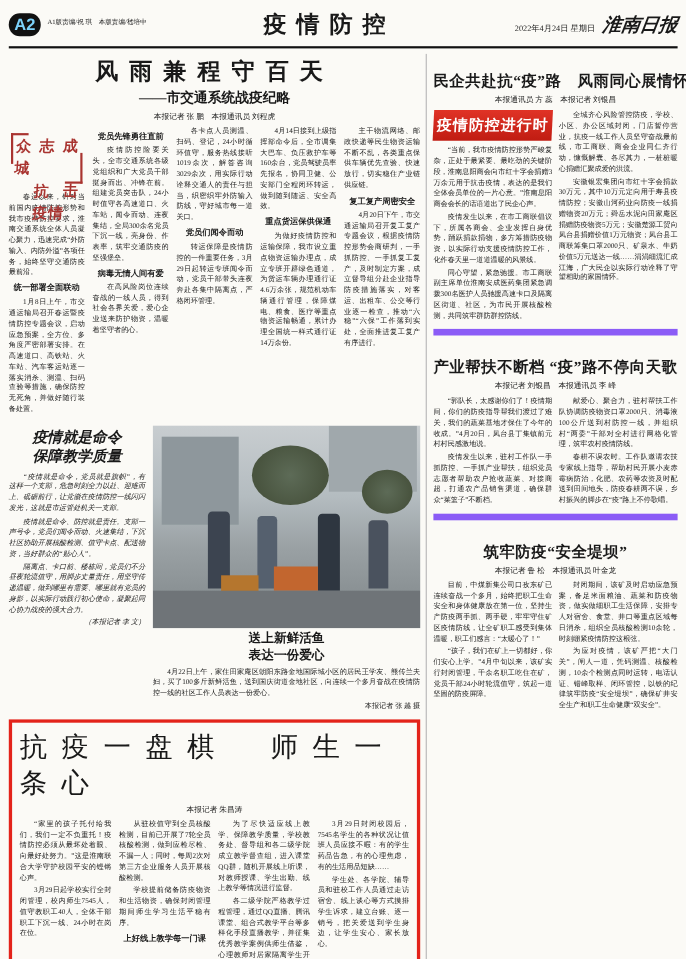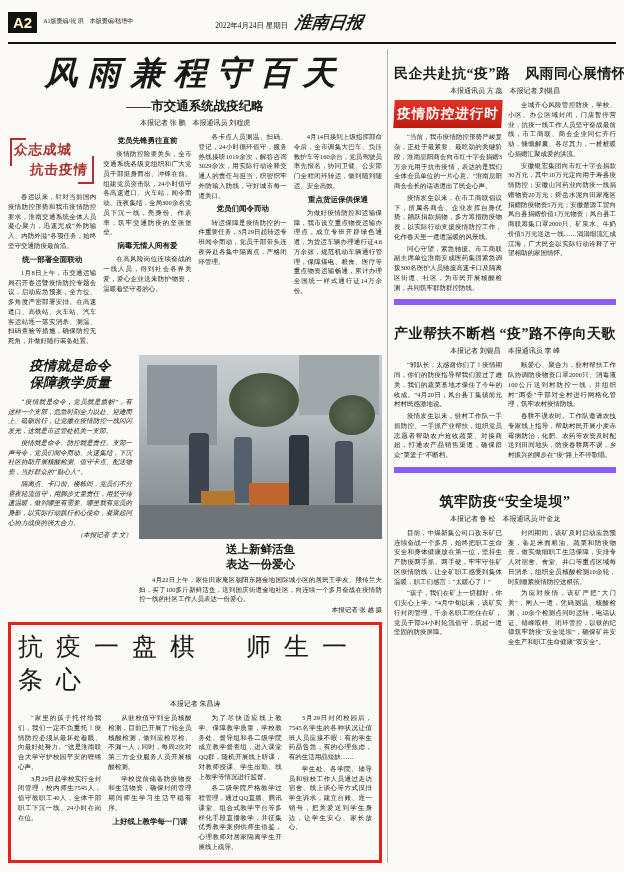--- a/index.html
+++ b/index.html
@@ -2,35 +2,35 @@
 <html><head>
 <meta charset="utf-8">
 <style>
   html,body{margin:0;padding:0;background:#9a9a9a;}
   .page{width:624px;height:872px;background:#fbfaf6;box-sizing:border-box;
         padding:6px 8px;position:relative;overflow:hidden;
         font-family:"Liberation Serif","DejaVu Serif",serif;color:#191919;}
   
   .hdr{display:flex;align-items:center;border-bottom:2.5px solid #111;
        padding-bottom:4px;height:32px;}
-  .a2{background:#111;color:#fef9c3;font:bold 15px/1 "Liberation Sans",sans-serif;
-      padding:3px 5px;}
+  .a2{background:#111;color:#7dd3fc;font:bold 15px/1 "Liberation Sans",sans-serif;
+      padding:3px 5px;border-radius:10px;}
   .editors{font-size:6px;margin-left:6px;width:130px;color:#222;line-height:1.3;}
   .secttl{flex:1;text-align:center;font-size:21px;font-weight:bold;
           letter-spacing:9px;font-family:"Liberation Sans",sans-serif;}
   .dateblk{width:190px;text-align:right;font-size:7.5px;white-space:nowrap;}
   .masthead{font-size:17px;font-weight:bold;font-style:italic;
             display:inline-block;margin-left:5px;transform:skewX(-8deg);}
   
   .content{display:flex;margin-top:5px;}
   .leftcol{width:380px;}
   .rightcol{width:222px;border-left:1px solid #b5b5b5;margin-left:5px;padding-left:6px;}
   
   .mainhead{text-align:center;margin:2px 0 4px;}
-  .mainhead h1{margin:0;font-size:33px;letter-spacing:10px;font-weight:bold;font-style:italic;}
+  .mainhead h1{margin:0;font-size:21px;letter-spacing:10px;font-weight:bold;}
   .mainhead h2{margin:2px 0 0;font-size:12.5px;font-weight:bold;}
   .byline{font-size:7px;margin-top:3px;color:#222;}
   .cols{display:flex;gap:7px;margin-top:4px;}
   .cols .col{flex:1;font-size:6.5px;line-height:1.5;text-align:justify;}
   .cols p,.party p,.capttext,.boxcols p{margin:0 0 2px;text-indent:2em;}
   .subh{font-weight:bold;text-align:center;font-size:7.5px;margin:3px 0;
         font-family:"Liberation Sans",sans-serif;}
   
   .stamp{position:relative;margin:2px 2px 6px;padding:6px 4px;height:40px;}
   .stamp:before{content:"";position:absolute;left:0;top:4px;width:14px;height:26px;
@@ -80,20 +80,21 @@
   .rart + .rart{border-top:6px solid #8b5cf6;padding-top:4px;}
 </style>
 </head>
 <body>
 
 <div class="page">
 
   <div class="hdr">
     <span class="a2">A2</span>
     <span class="editors">A1版责编/祝 琪　本版责编/嵇培中</span>
+    <span class="secttl">疫情防控</span>
     <span class="dateblk">
       <span>2022年4月24日 星期日</span>
       <span class="masthead">淮南日报</span>
     </span>
   </div>
 
   <div class="content">
 
     <div class="leftcol">
 
@@ -121,20 +122,25 @@
         </div>
         <div class="col">
           <p>各卡点人员测温、扫码、登记，24小时循环值守，服务热线接听1019余次，解答咨询3029余次，用实际行动诠释交通人的责任与担当，织密织牢外防输入防线，守好城市每一道关口。</p>
           <div class="subh">党员们闻令而动</div>
           <p>转运保障是疫情防控的一件重要任务，3月29日起转运专班闻令而动，党员干部带头连夜奔赴各集中隔离点，严格闭环管理。</p>
         </div>
         <div class="col">
           <p>4月14日接到上级指挥部命令后，全市调集大巴车、负压救护车等160余台，党员驾驶员率先报名，协同卫健、公安部门全程闭环转运，做到随到随运、安全高效。</p>
           <div class="subh">重点货运保供保通</div>
           <p>为做好疫情防控和运输保障，我市设立重点物资运输办理点，成立专班开辟绿色通道，为货运车辆办理通行证4.6万余张，规范机动车辆通行管理，保障煤电、粮食、医疗等重点物资运输畅通，累计办理全国统一样式通行证14万余份。</p>
+        </div>
+        <div class="col">
+          <p>主干物流网络、邮政快递等民生物资运输不断不乱，各类重点保供车辆优先查验、快速放行，切实稳住产业链供应链。</p>
+          <div class="subh">复工复产周密安全</div>
+          <p>4月20日下午，市交通运输局召开复工复产专题会议，根据疫情防控形势会商研判，一手抓防控、一手抓复工复产，及时制定方案，成立督导组分赴企业指导防疫措施落实，对客运、出租车、公交等行业逐一检查，推动“六稳”“六保”工作落到实处，全面推进复工复产有序进行。</p>
         </div>
       </div>
 
       <div class="midrow">
         <div class="party">
           <h3>
             <span>疫情就是命令</span><br>
             <span>保障教学质量</span>
           </h3>
           <p>“疫情就是命令，党员就是旗帜”，有这样一个支部，危急时刻全力以赴、迎难而上、砥砺前行，让党徽在疫情防控一线闪闪发光，这就是市运管处机关一支部。</p>

